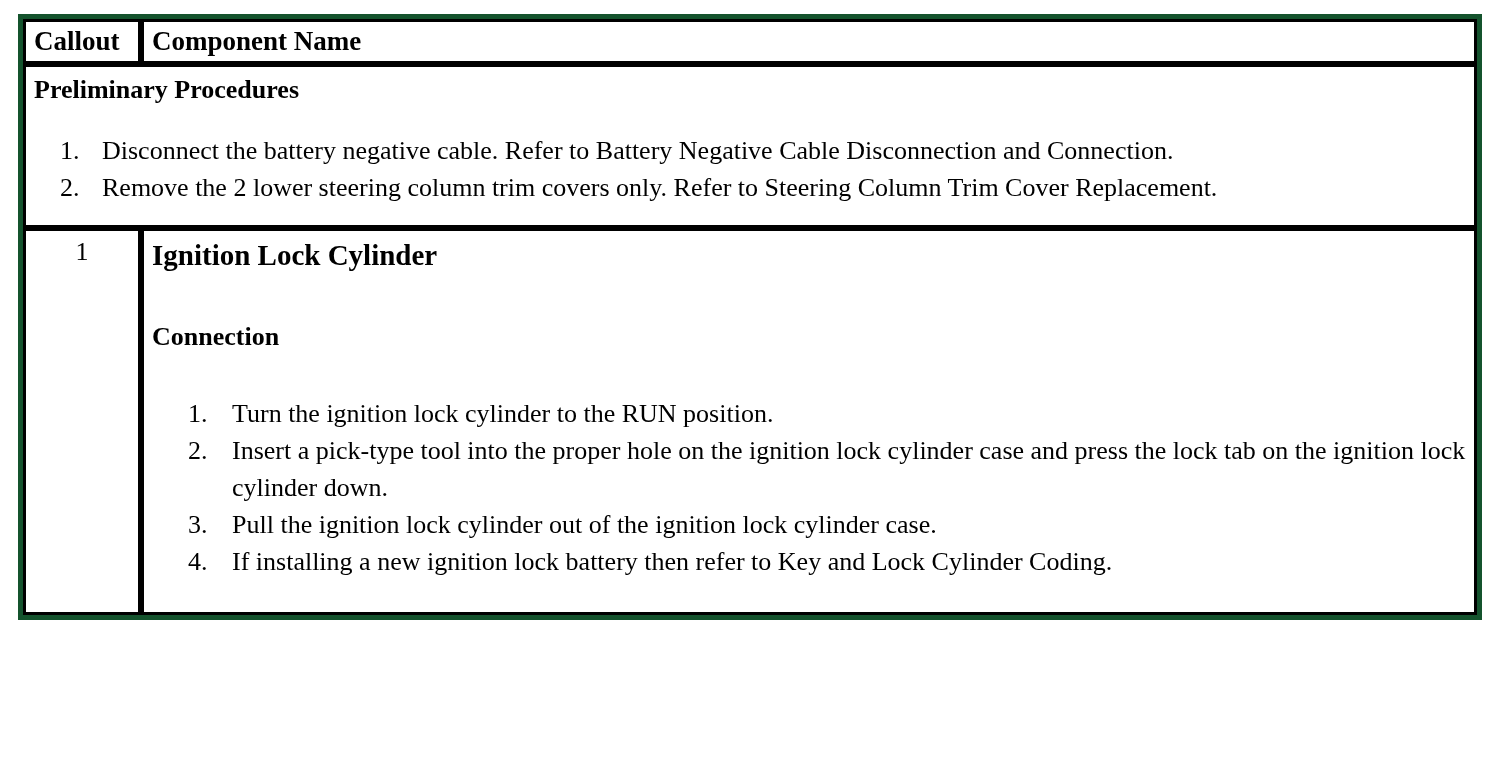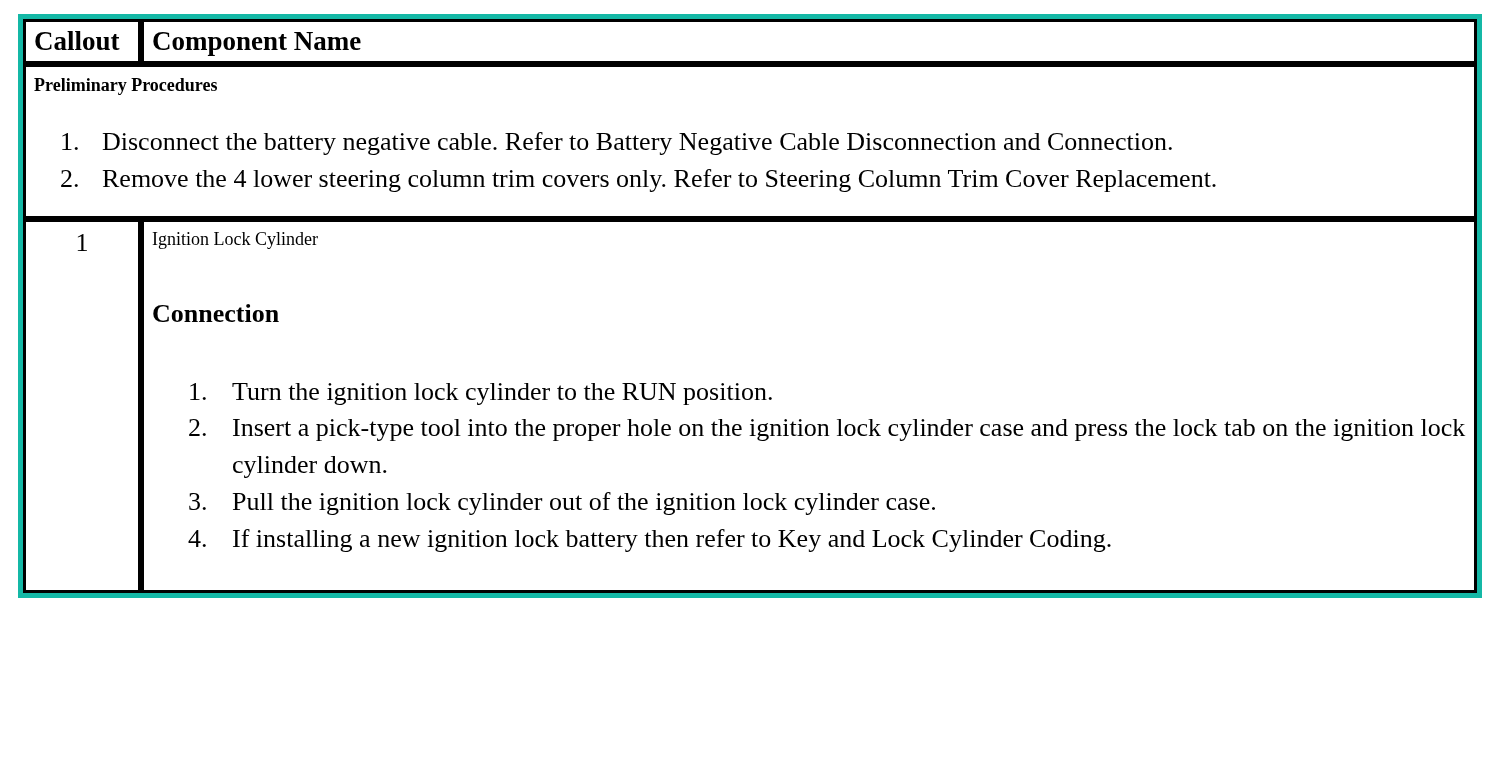--- a/index.html
+++ b/index.html
@@ -21,21 +21,21 @@
     height: 778px;
     box-sizing: border-box;
     padding: 14px 22px 20px 18px;
   }
 
   
   table.manual-table {
     width: 1464px;
     border-collapse: separate;
     border-spacing: 0;
-    border: 5px solid #14b8a6;
+    border: 5px solid #14532d;
     background: #fca5a5;
     table-layout: fixed;
   }
 
   table.manual-table td {
     border: 3px solid #000000;
     background: #ffffff;
     vertical-align: top;
     padding: 0;
   }
@@ -60,21 +60,21 @@
   .th-name    { text-align: left; }
 
   td.header-cell .cellpad {
     padding-top: 4px;
     padding-bottom: 5px;
   }
 
   
   .section-heading {
     font-weight: bold;
-    font-size: 18px;
+    font-size: 26px;
     line-height: 1.15;
     margin: 3px 0 0 0;
   }
 
   ol.proc-list {
     margin: 30px 0 14px 0;
     padding-left: 62px;
     font-size: 26px;
     line-height: 1.42;
     font-weight: normal;
@@ -99,23 +99,23 @@
   }
   .callout-number {
     font-size: 26px;
     line-height: 1.2;
     text-align: center;
     font-weight: normal;
   }
 
   
   .component-title {
-    font-size: 18px;
+    font-size: 29px;
     line-height: 1.2;
-    font-weight: normal;
+    font-weight: bold;
     margin: 2px 0 17px 0;
   }
   .procedure-heading {
     font-weight: bold;
     font-size: 26px;
     line-height: 1.2;
     margin: 48px 0 0 0;
   }
   .proc-cell ol.proc-list {
     margin-top: 44px;
@@ -150,21 +150,21 @@
           </div>
         </td>
       </tr>
 
       <tr>
         <td class="prelim-cell" colspan="2">
           <div class="cellpad">
             <div class="section-heading">Preliminary Procedures</div>
             <ol class="proc-list">
               <li>Disconnect the battery negative cable. Refer to Battery Negative Cable Disconnection and Connection.</li>
-              <li>Remove the 4 lower steering column trim covers only. Refer to Steering Column Trim Cover Replacement.</li>
+              <li>Remove the 2 lower steering column trim covers only. Refer to Steering Column Trim Cover Replacement.</li>
             </ol>
           </div>
         </td>
       </tr>
 
       <tr>
         <td class="callout-cell">
           <div class="cellpad">
             <div class="callout-number">1</div>
           </div>

